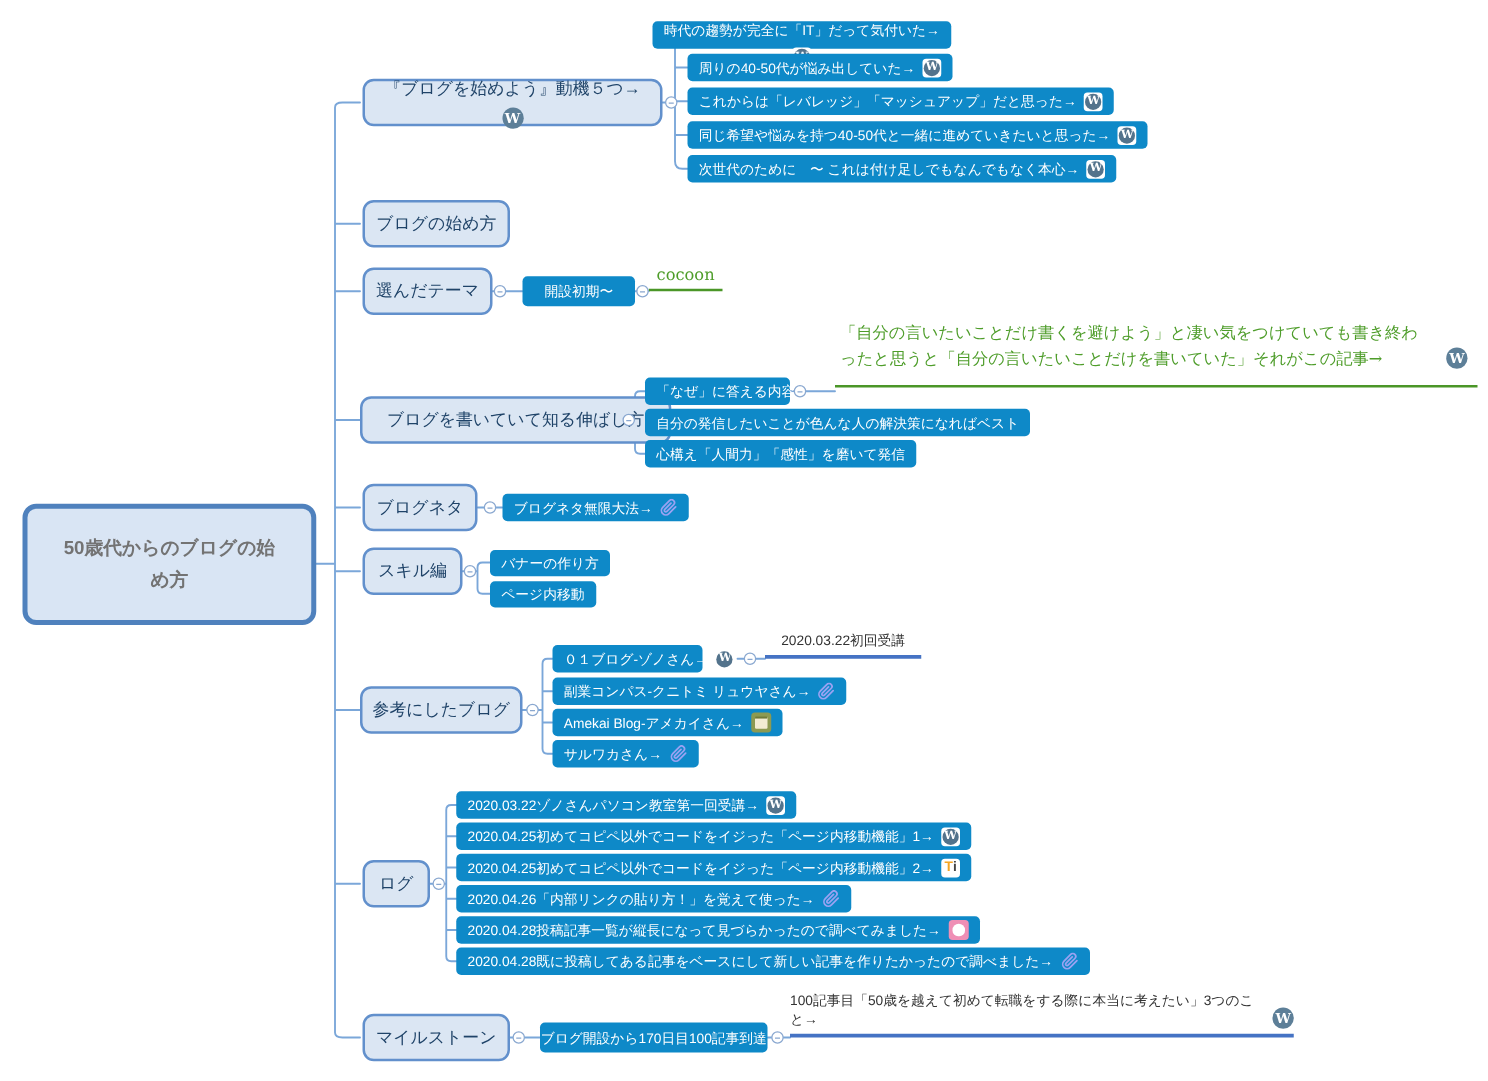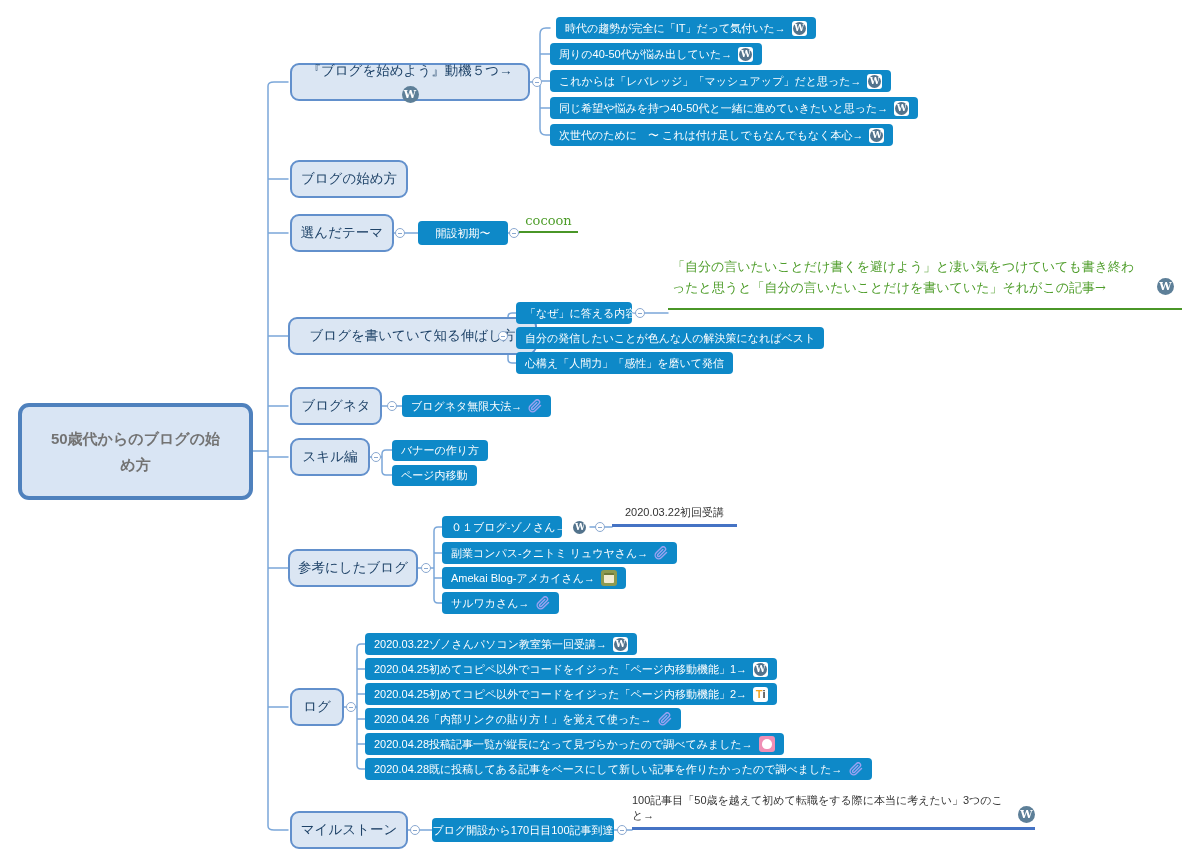--- a/index.html
+++ b/index.html
@@ -91,21 +91,21 @@
   </svg>
 
   <div class="root">
     <span>50歳代からのブログの始め方</span>
   </div>
 
   <div class="branch" style="left:290px;top:63px;width:240px;flex-direction:column;">
     <span>『ブログを始めよう』動機５つ→</span>
     <span class="wp wp-lg">W</span>
   </div>
-  <div class="leaf" style="left:556px;top:17px;">
+  <div class="leaf" style="left:522px;top:17px;flex-direction:column;">
     <span>時代の趨勢が完全に「IT」だって気付いた→</span>
     <span class="chip">
         <span class="wp">W</span>
       </span>
   </div>
   <div class="leaf" style="left:550px;top:43px;">
     <span>周りの40-50代が悩み出していた→</span>
     <span class="chip">
         <span class="wp">W</span>
       </span>

